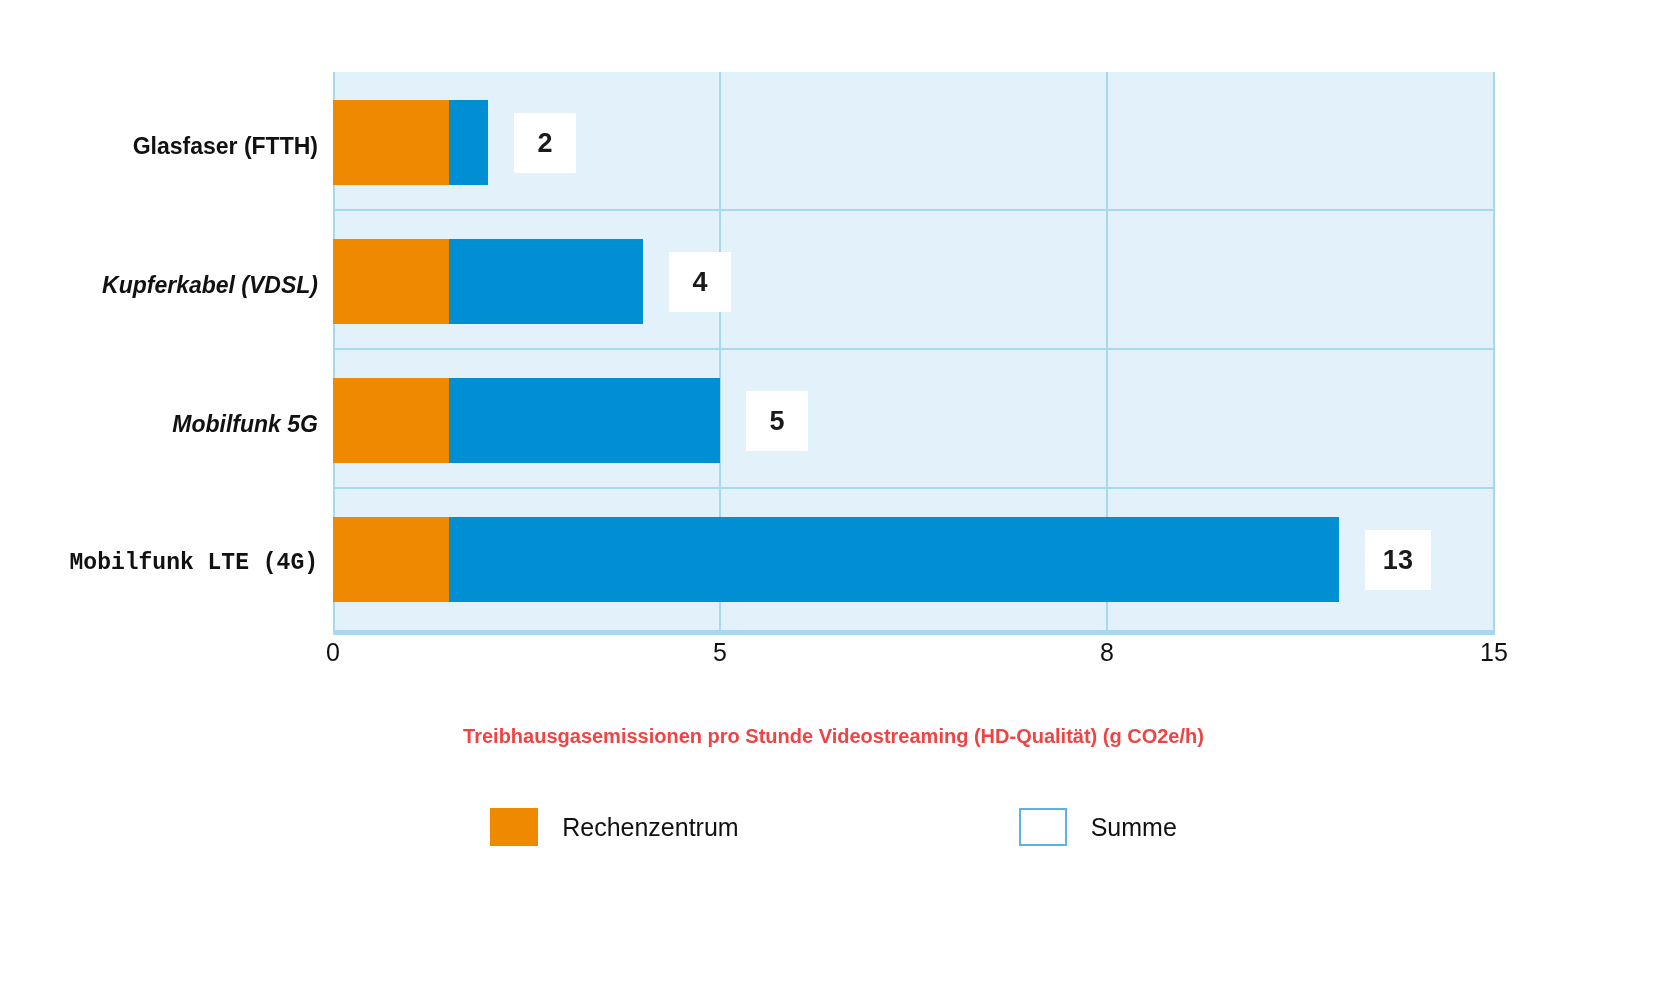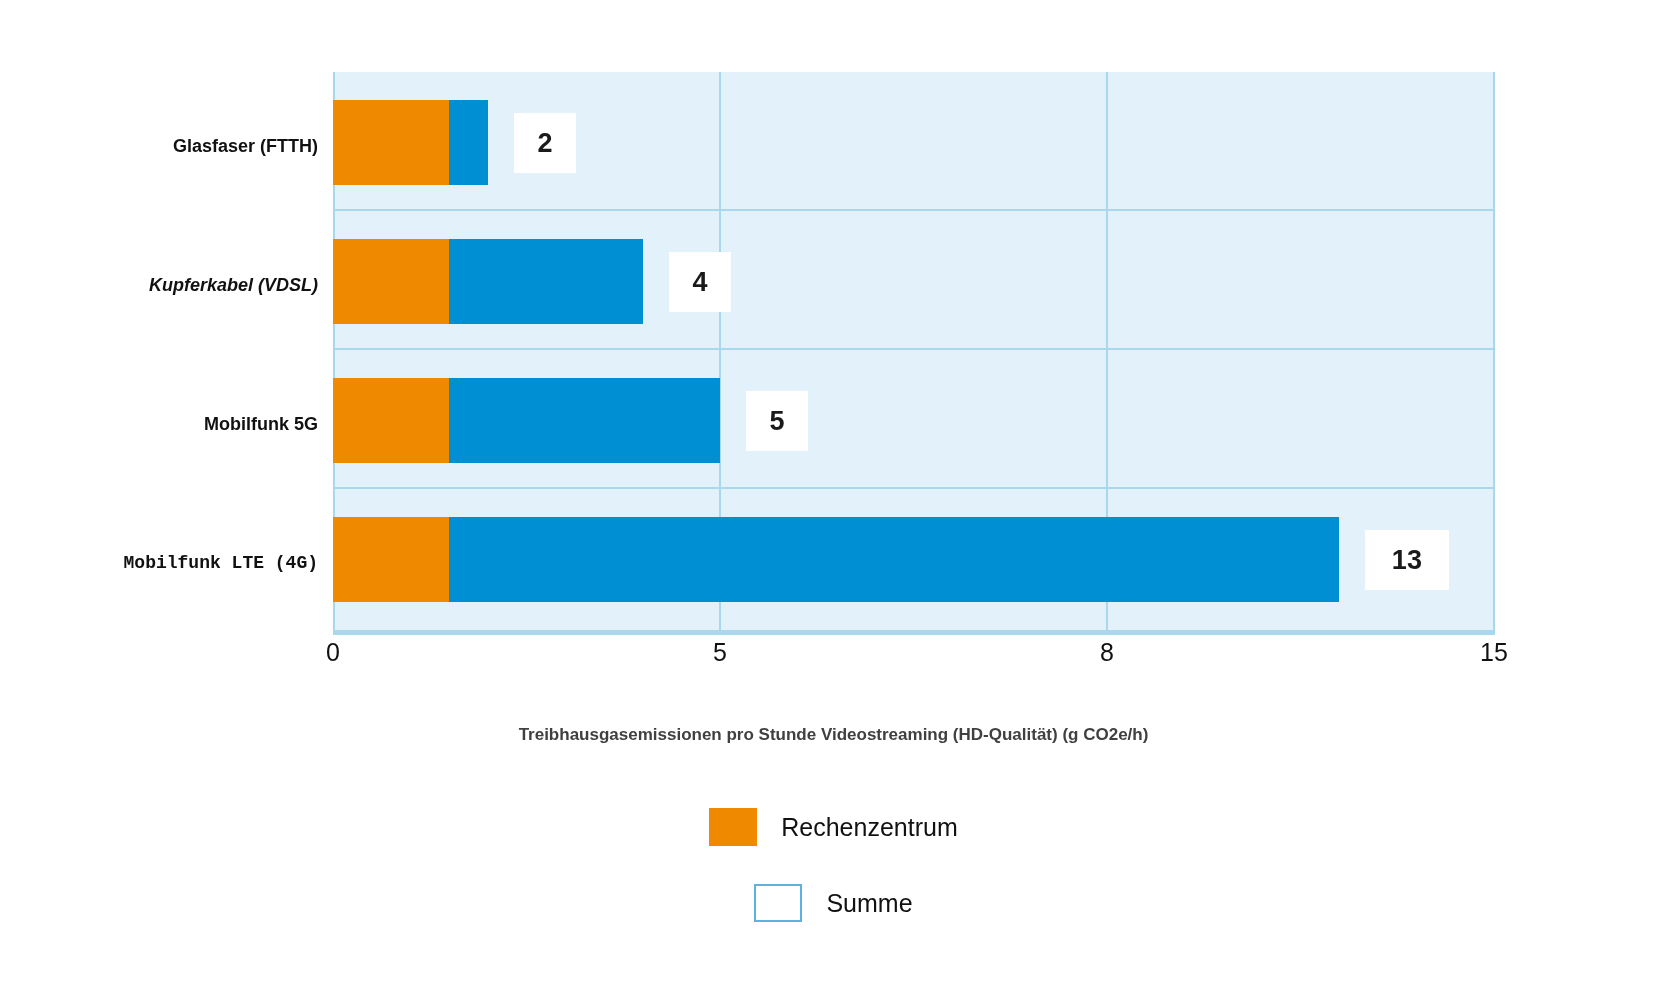--- a/index.html
+++ b/index.html
@@ -47,21 +47,21 @@
     font-size:27px;
     color:#1a1a1a;
     letter-spacing:.2px;
   }
 
   
   .cat-label{
     position:absolute;
     right:1349px;           
     text-align:right;
-    font-size:18px;
+    font-size:23px;
     font-weight:bold;
     color:#111111;
     white-space:nowrap;
     transform:translateY(-50%);
   }
 
   
   .xtick{
     position:absolute;
     top:638px;
@@ -69,34 +69,33 @@
     color:#111111;
     transform:translateX(-50%);
     white-space:nowrap;
   }
 
   
   .axis-title{
     position:absolute;
     top:725px;left:0;width:100%;
     text-align:center;
-    font-size:17px;
+    font-size:20px;
     font-weight:bold;
-    color:#404040;
+    color:#ef4444;
   }
 
   
   .legend{
     position:absolute;
     top:808px;left:0;width:100%;
     display:flex;
     align-items:center;
     justify-content:center;
     gap:12px;
-    flex-direction:column;
   }
   .legend-item{
     display:flex;align-items:center;
   }
   .legend-swatch{
     width:48px;height:38px;flex:0 0 auto;
   }
   .sw-dc{background:#ef8a00;}
   .sw-net{background:#008fd3;}
   .sw-sum{background:#ffffff;border:2px solid #5cb2e3;box-sizing:border-box;}
@@ -137,29 +136,29 @@
 
     <div class="bar-row" style="top:306px;height:85px;">
       <div class="seg seg-dc" style="left:0px;width:116px;"></div>
       <div class="seg seg-net" style="left:116px;width:271px;"></div>
       <div class="total-box" style="left:413px;top:13px;width:62px;height:60px;">5</div>
     </div>
 
     <div class="bar-row" style="top:445px;height:85px;">
       <div class="seg seg-dc" style="left:0px;width:116px;"></div>
       <div class="seg seg-net" style="left:116px;width:890px;"></div>
-      <div class="total-box" style="left:1032px;top:13px;width:84px;height:60px;">13</div>
+      <div class="total-box" style="left:1032px;top:13px;width:66px;height:60px;">13</div>
     </div>
   </div>
 
   <div class="axis-baseline"></div>
 
   <div class="cat-label" style="top:146px;">Glasfaser (FTTH)</div>
   <div class="cat-label" style="top:285px;font-style:italic;">Kupferkabel (VDSL)</div>
-  <div class="cat-label" style="top:424px;">Mobilfunk 5G</div>
+  <div class="cat-label" style="top:424px;font-style:italic;">Mobilfunk 5G</div>
   <div class="cat-label" style="top:563px;font-family:Liberation Mono, monospace;">Mobilfunk LTE (4G)</div>
 
   <div class="xtick" style="left:333px;">0</div>
   <div class="xtick" style="left:720px;">5</div>
   <div class="xtick" style="left:1107px;">8</div>
   <div class="xtick" style="left:1494px;">15</div>
 
   <div class="axis-title">Treibhausgasemissionen pro Stunde Videostreaming (HD-Qualität) (g CO2e/h)</div>
 
   <div class="legend">

